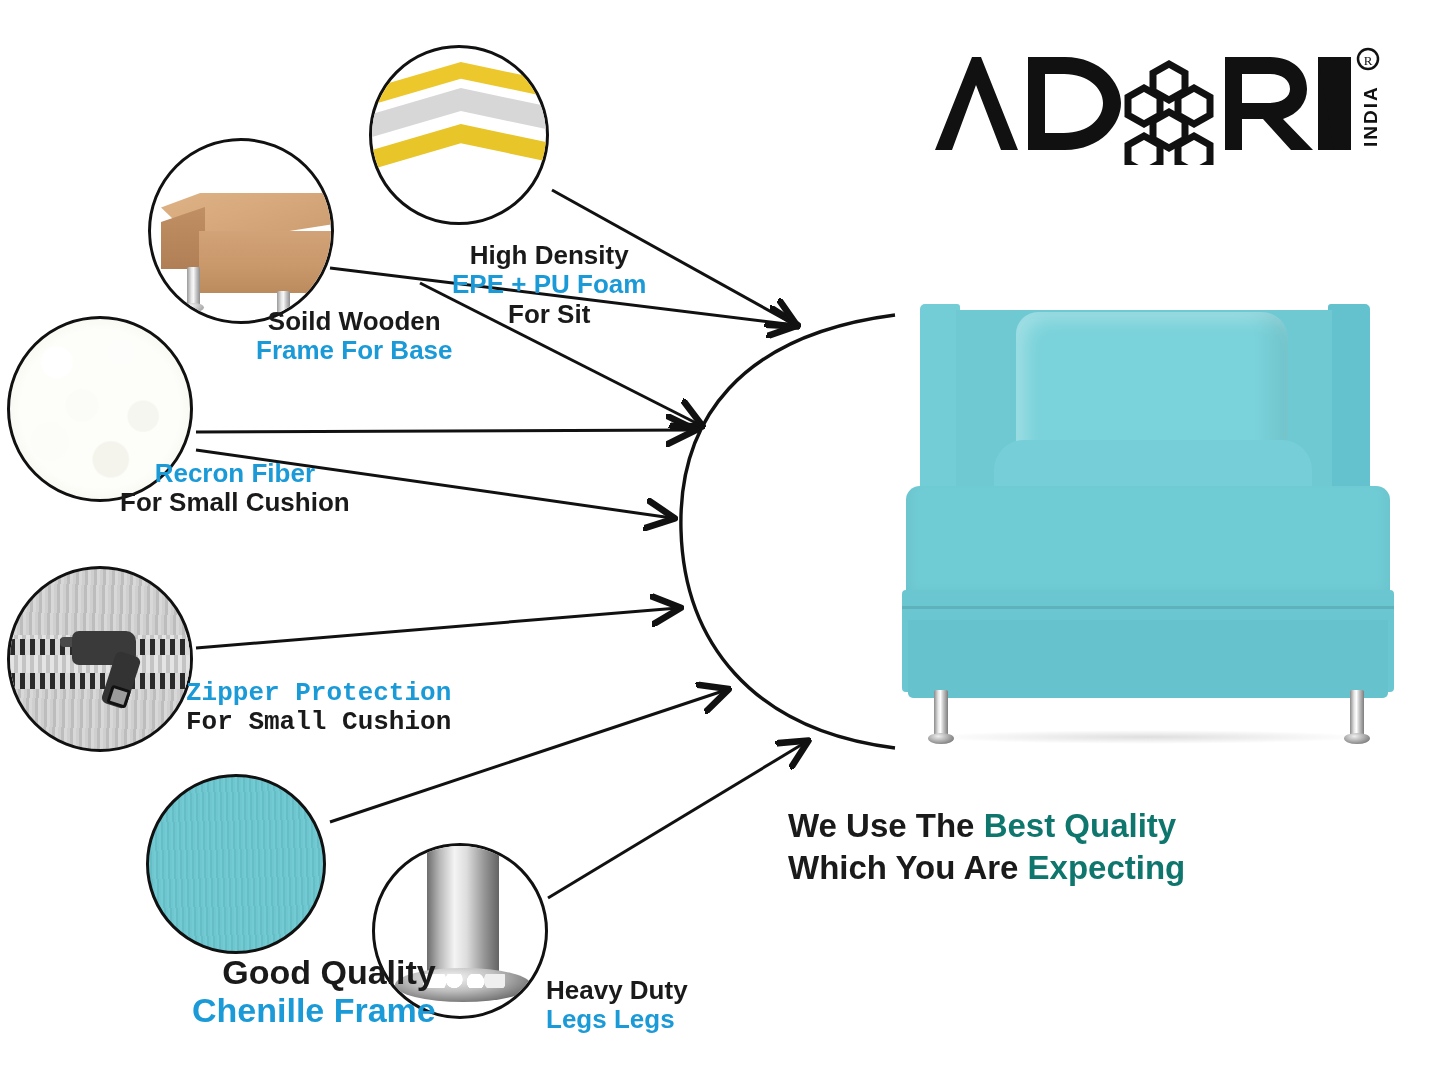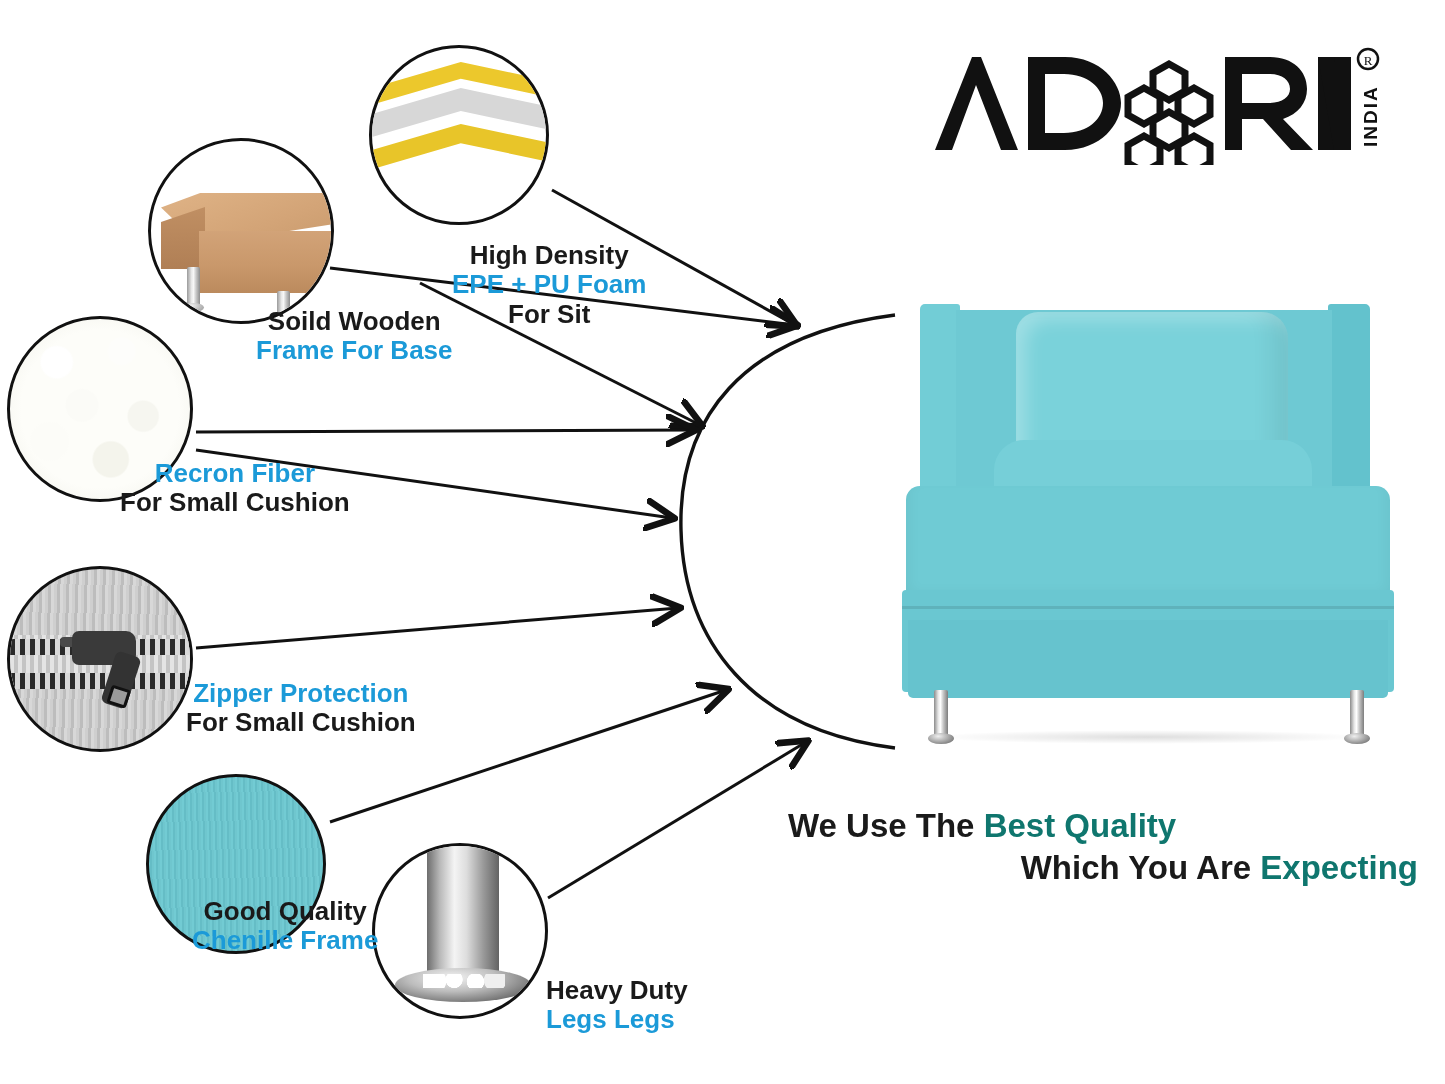--- a/index.html
+++ b/index.html
@@ -86,28 +86,28 @@
   #vec{position:absolute;left:0;top:0;width:1445px;height:1084px;pointer-events:none;}
 
   
   .lbl{position:absolute;font-weight:bold;line-height:1.13;color:#1a1a1a;white-space:nowrap;}
   .lbl .b{color:#1b9ad8;}
   .lbl.c{text-align:center;}
 
   #t-wood{left:256px;top:307px;font-size:26px;text-align:center;}
   #t-foam{left:452px;top:241px;font-size:26px;text-align:center;}
   #t-fiber{left:120px;top:459px;font-size:26px;text-align:center;}
-  #t-zip{left:186px;top:679px;font-size:26px;text-align:center;}
-  #t-fab{left:192px;top:897px;font-size:26px;text-align:center;}
+  #t-zip{left:186px;top:679px;font-size:26px;text-align:center;font-family:Liberation Mono, monospace;}
+  #t-fab{left:192px;top:953px;font-size:34px;text-align:right;}
   #t-leg{left:546px;top:976px;font-size:26px;text-align:left;}
 
   
   #tagline{position:absolute;left:788px;top:805px;width:630px;font-weight:bold;font-size:33px;color:#1a1a1a;line-height:1.28;}
   #tagline .l1{display:block;text-align:left;}
-  #tagline .l2{display:block;text-align:right;}
+  #tagline .l2{display:block;text-align:left;}
   #tagline .b{color:#0f766e;}
 
   
   #sofa{position:absolute;left:898px;top:290px;width:500px;height:460px;}
   .sf{position:absolute;}
   .tex{background-image:repeating-linear-gradient(89deg,rgba(255,255,255,.16) 0 1px,rgba(0,0,0,.05) 1px 3px);}
   #back-l{left:22px;top:14px;width:40px;height:212px;background:#72cdd6;border-radius:5px 3px 0 0;}
   #back-r{left:430px;top:14px;width:42px;height:212px;background:#63c2cd;border-radius:3px 5px 0 0;}
   #back-mid{left:58px;top:20px;width:376px;height:200px;background:#6ec9d3;}
   #pillow{left:118px;top:22px;width:272px;height:196px;background:#7ad2da;border-radius:22px 26px 14px 18px;

